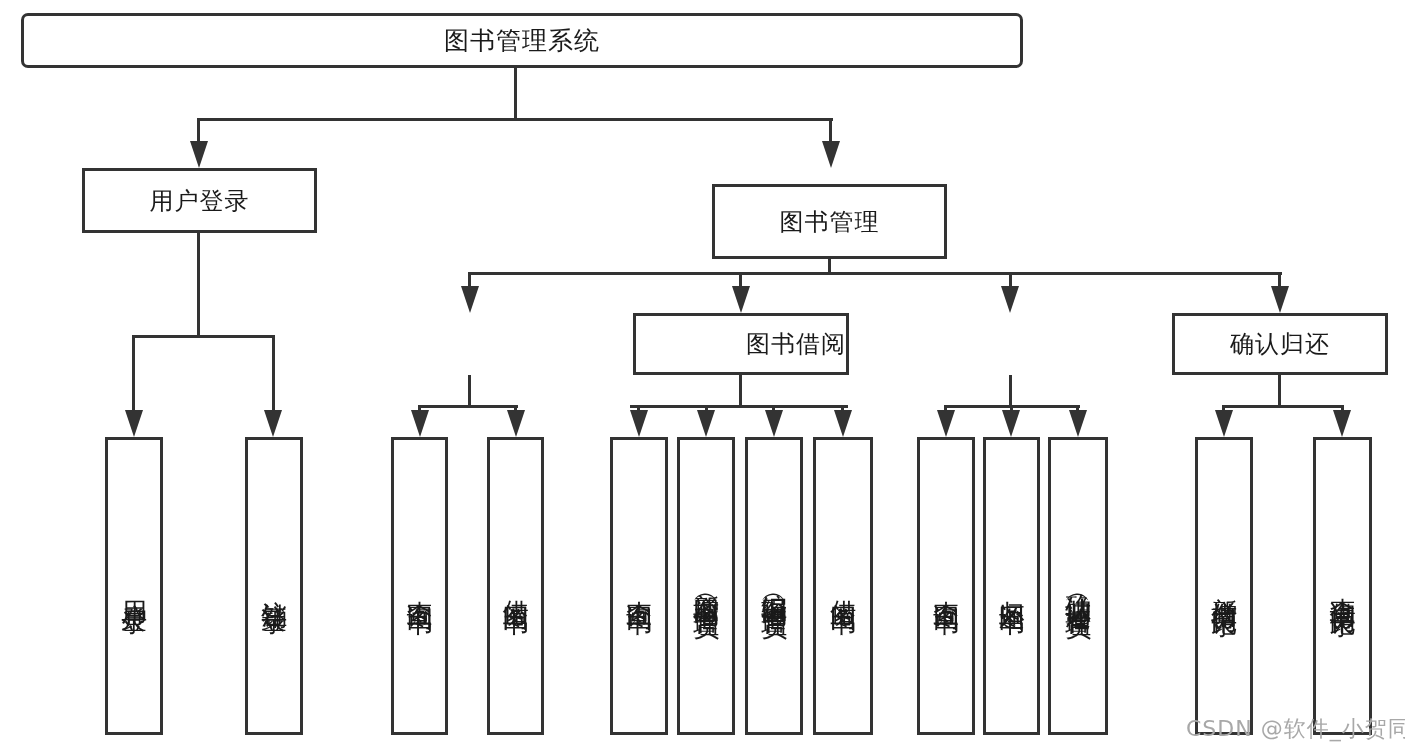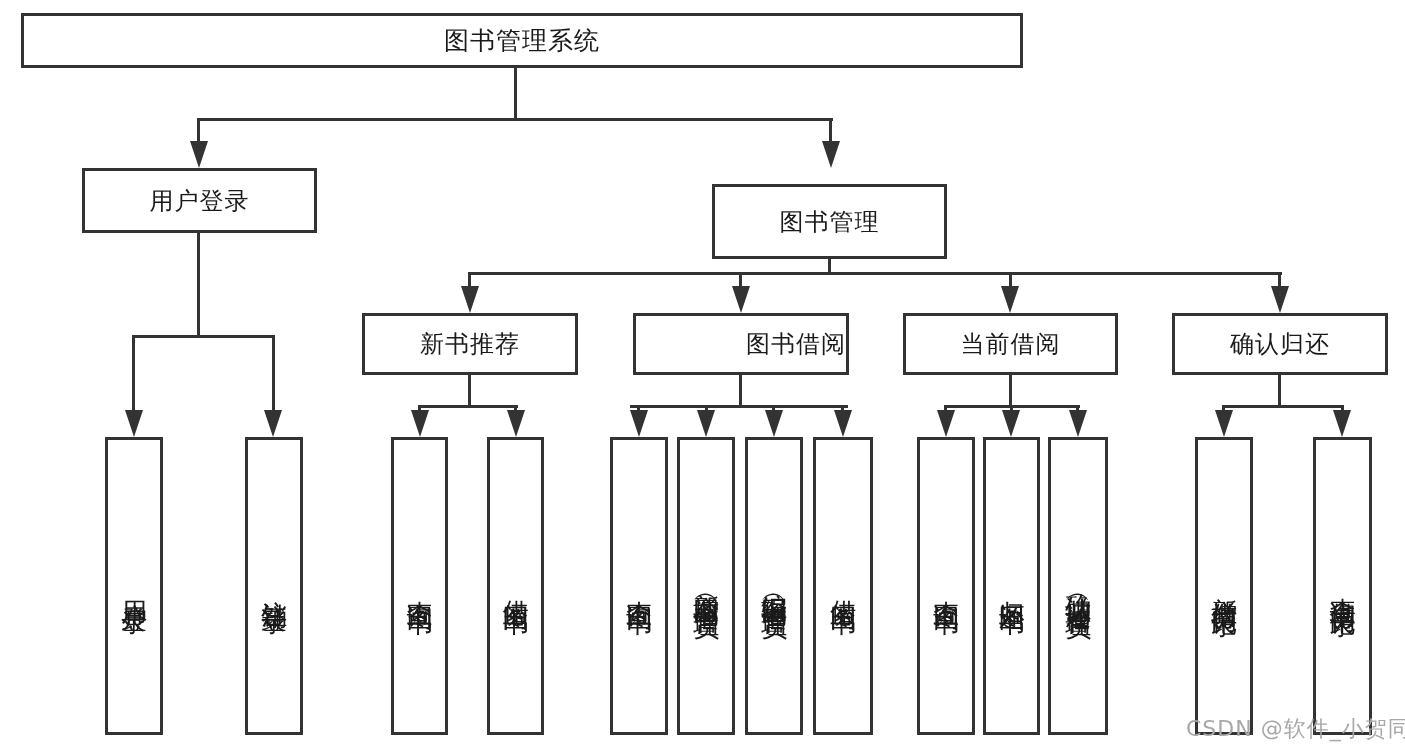--- a/index.html
+++ b/index.html
@@ -117,39 +117,33 @@
   <div class="line" style="left:1076px; top:405px; width:3px; height:10px;"></div>
   <div class="arrow" style="left:1069px; top:410px;"></div>
 
   <div class="line" style="left:1278px; top:375px; width:3px; height:33px;"></div>
   <div class="line" style="left:1222px; top:405px; width:122px; height:3px;"></div>
   <div class="line" style="left:1222px; top:405px; width:3px; height:10px;"></div>
   <div class="arrow" style="left:1215px; top:410px;"></div>
   <div class="line" style="left:1341px; top:405px; width:3px; height:10px;"></div>
   <div class="arrow" style="left:1333px; top:410px;"></div>
 
-  <div class="box hbox root-box" style="left:21px; top:13px; width:1002px; height:55px;">
+  <div class="box hbox root-box" style="left:21px; top:13px; width:1002px; height:55px;border-radius:7px;">
     <span>图书管理系统</span>
   </div>
 
   <div class="box hbox" style="left:82px; top:168px; width:235px; height:65px;">
     <span>用户登录</span>
   </div>
   <div class="box hbox" style="left:712px; top:184px; width:235px; height:75px;">
     <span>图书管理</span>
   </div>
 
-  <div class="box hbox" style="left:362px; top:313px; width:216px; height:62px;">
-    <span>新书推荐</span>
-  </div>
   <div class="box hbox" style="left:633px; top:313px; width:216px; height:62px;justify-content:flex-end;">
     <span>图书借阅</span>
-  </div>
-  <div class="box hbox" style="left:903px; top:313px; width:215px; height:62px;">
-    <span>当前借阅</span>
   </div>
   <div class="box hbox" style="left:1172px; top:313px; width:216px; height:62px;">
     <span>确认归还</span>
   </div>
 
   <div class="box leaf" style="left:105px; width:58px;">
     <span class="vtext">用户登录</span>
   </div>
   <div class="box leaf" style="left:245px; width:58px;">
     <span class="vtext">注销登录</span>

